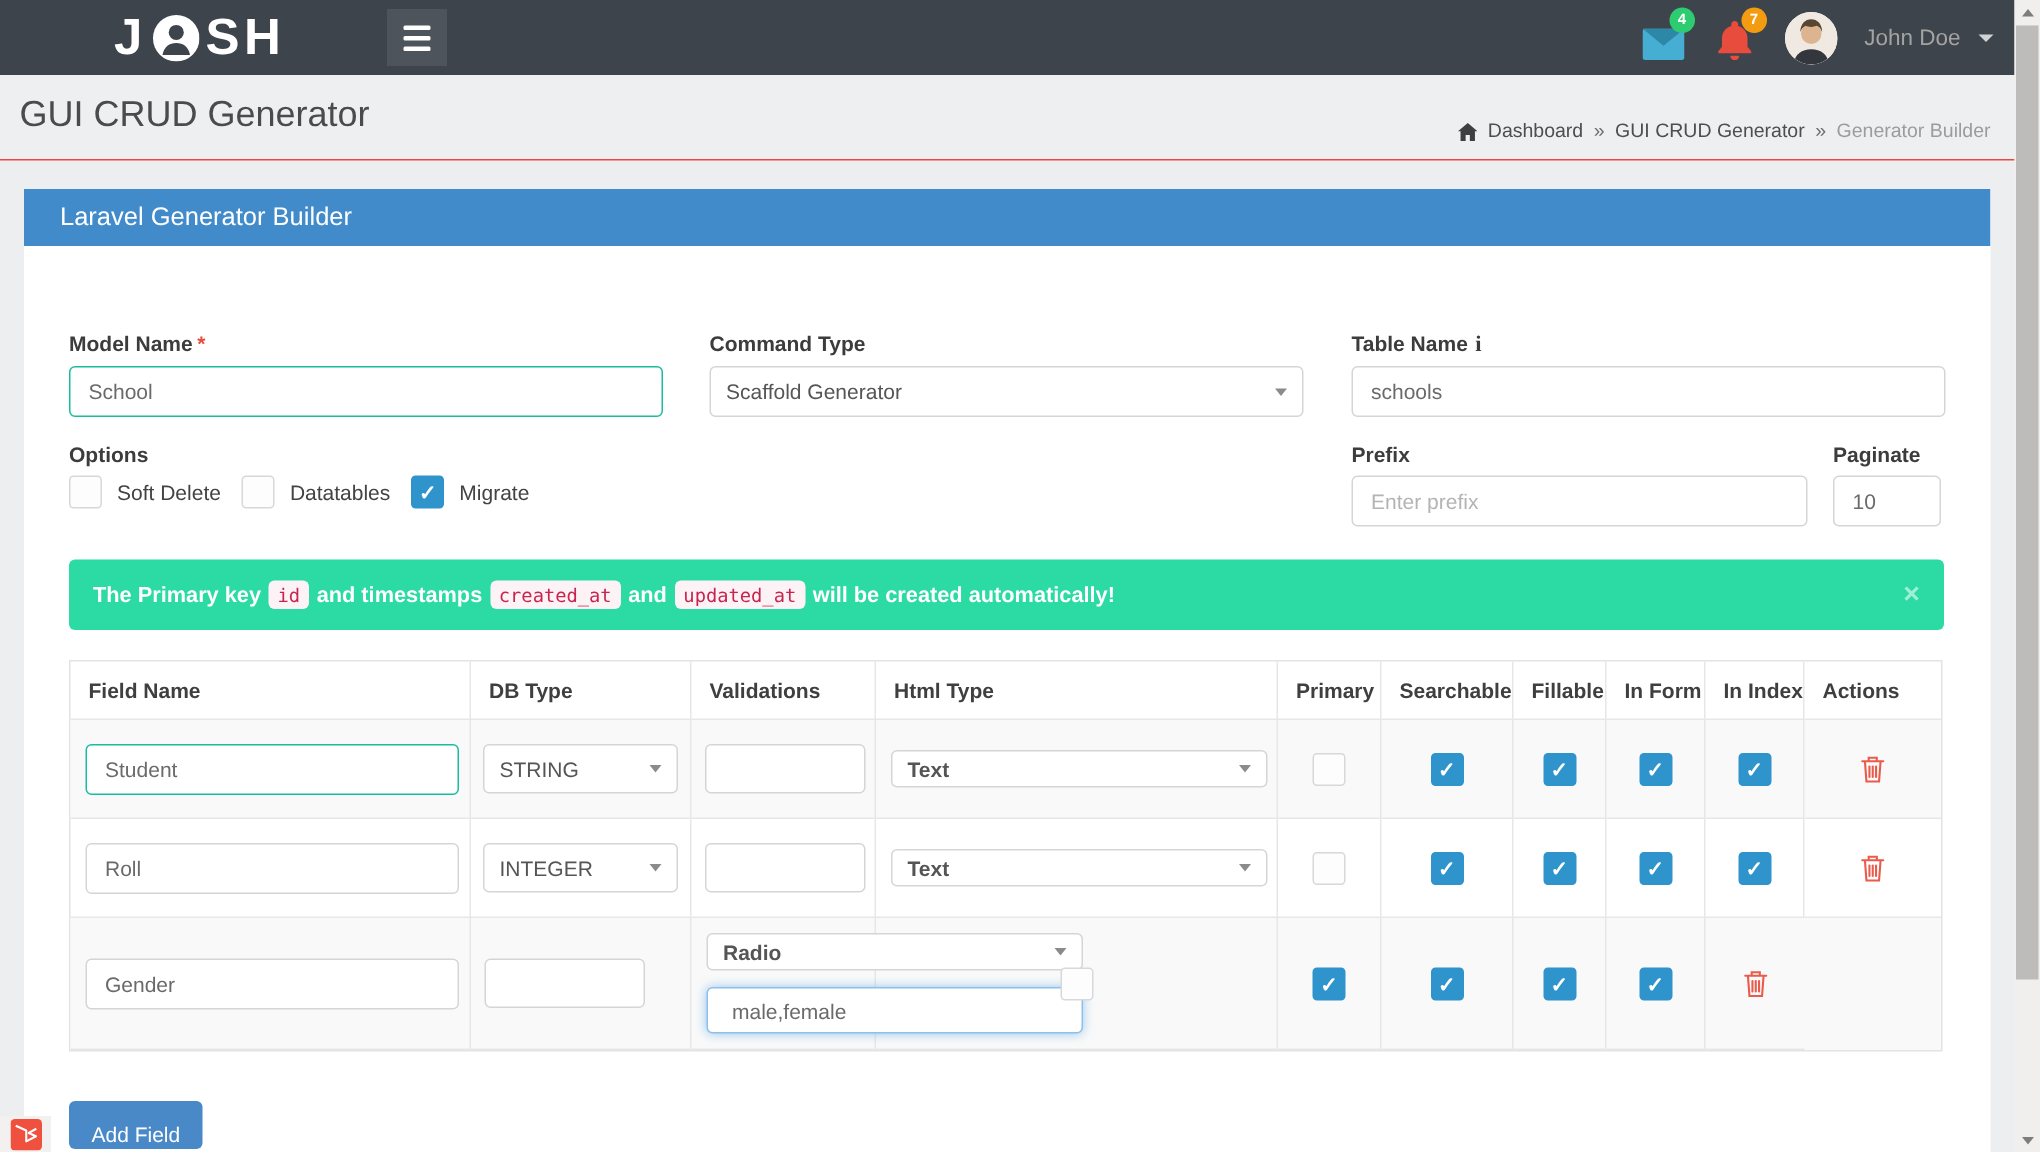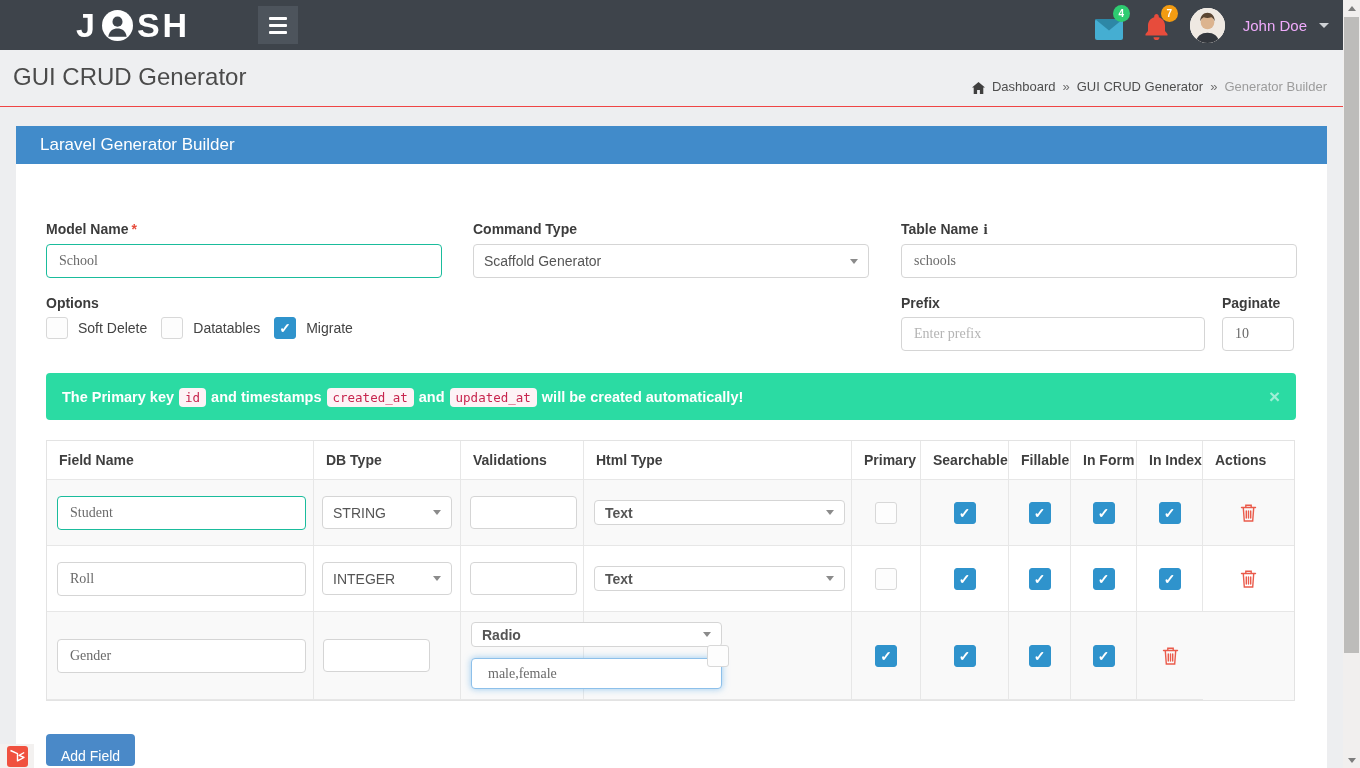--- a/index.html
+++ b/index.html
@@ -14,42 +14,42 @@
   .hamburger { position:absolute; left:258px; top:6px; width:40px; height:38px; background:#4d545c;
                display:flex; flex-direction:column; justify-content:center; align-items:center; gap:4px; cursor:pointer; }
   .hamburger i { display:block; width:18px; height:3px; background:#fff; border-radius:1px; }
   .nav-right { position:absolute; right:14px; top:0; height:50px; display:flex; align-items:center; gap:18px; }
   .icon-wrap { position:relative; width:30px; height:30px; display:flex; align-items:flex-end; justify-content:center; cursor:pointer; }
   .badge { position:absolute; top:-5px; right:-6px; width:17px; height:17px; border-radius:50%;
            color:#fff; font-size:10px; font-weight:bold; display:flex; align-items:center; justify-content:center; }
   .badge.green { background:#2ecc71; }
   .badge.orange { background:#f39c12; }
   .avatar { width:35px; height:35px; border-radius:50%; overflow:hidden; background:#fff; cursor:pointer; flex:0 0 auto; }
-  .user-name { color:#f0abfc; font-size:15px; cursor:pointer; }
+  .user-name { color:#a3a3a3; font-size:15px; cursor:pointer; }
   .nav-caret { width:0; height:0; border-left:5px solid transparent; border-right:5px solid transparent; border-top:5px solid #cfd2d6; margin-left:-6px; }
 
   
   .page-header { position:absolute; left:0; top:50px; width:1343px; height:57px; background:#eeeff1; border-bottom:1px solid #ef4444; }
   .page-title { position:absolute; left:13px; top:13px; font-size:24px; font-weight:400; color:#4b4b4b; }
   .breadcrumb { position:absolute; right:16px; top:29px; font-size:13px; color:#4e4e4e; display:flex; align-items:flex-end; gap:7px; }
   .breadcrumb .sep { color:#6e6e6e; }
   .breadcrumb .current { color:#9c9c9c; }
   .breadcrumb a { color:#4e4e4e; text-decoration:none; cursor:pointer; }
 
   
   .panel { position:absolute; left:16px; top:126px; width:1311px; height:642px; background:#fff; overflow:hidden; }
   .panel-heading { height:38px; background:#418bca; color:#fff; font-size:17px; line-height:38px; padding-left:24px; }
   .panel-body { position:relative; width:100%; height:604px; }
 
   .flabel { position:absolute; font-weight:bold; font-size:14px; color:#3c3c3c; }
   .req { color:#e74c3c; margin-left:3px; }
   .info-i { font-family:"Liberation Serif", serif; font-weight:bold; margin-left:5px; font-size:15px; }
 
   .txt { height:34px; border:1px solid #d5d5d5; border-radius:4px; background:#fff; padding:0 12px;
-         font-family:Liberation Serif, serif; font-size:14px; color:#6a6a6a; outline:none; }
+         font-family:Liberation Sans, sans-serif; font-size:14px; color:#6a6a6a; outline:none; }
   .txt::placeholder { color:#b4b4b4; }
   .teal-border { border:1px solid #1abc9c; }
   .pos { position:absolute; }
 
   .select { border:1px solid #d5d5d5; border-radius:4px; background:#fff; display:flex; align-items:center;
             justify-content:space-between; padding:0 10px; color:#555; cursor:pointer; font-size:14px; }
   .sel-arrow { width:0; height:0; border-left:4px solid transparent; border-right:4px solid transparent; border-top:5px solid #8b8b8b; }
 
   .cbrow { position:absolute; display:flex; align-items:center; gap:14px; }
   .cb-item { display:flex; align-items:center; gap:10px; font-size:14px; color:#434343; }

